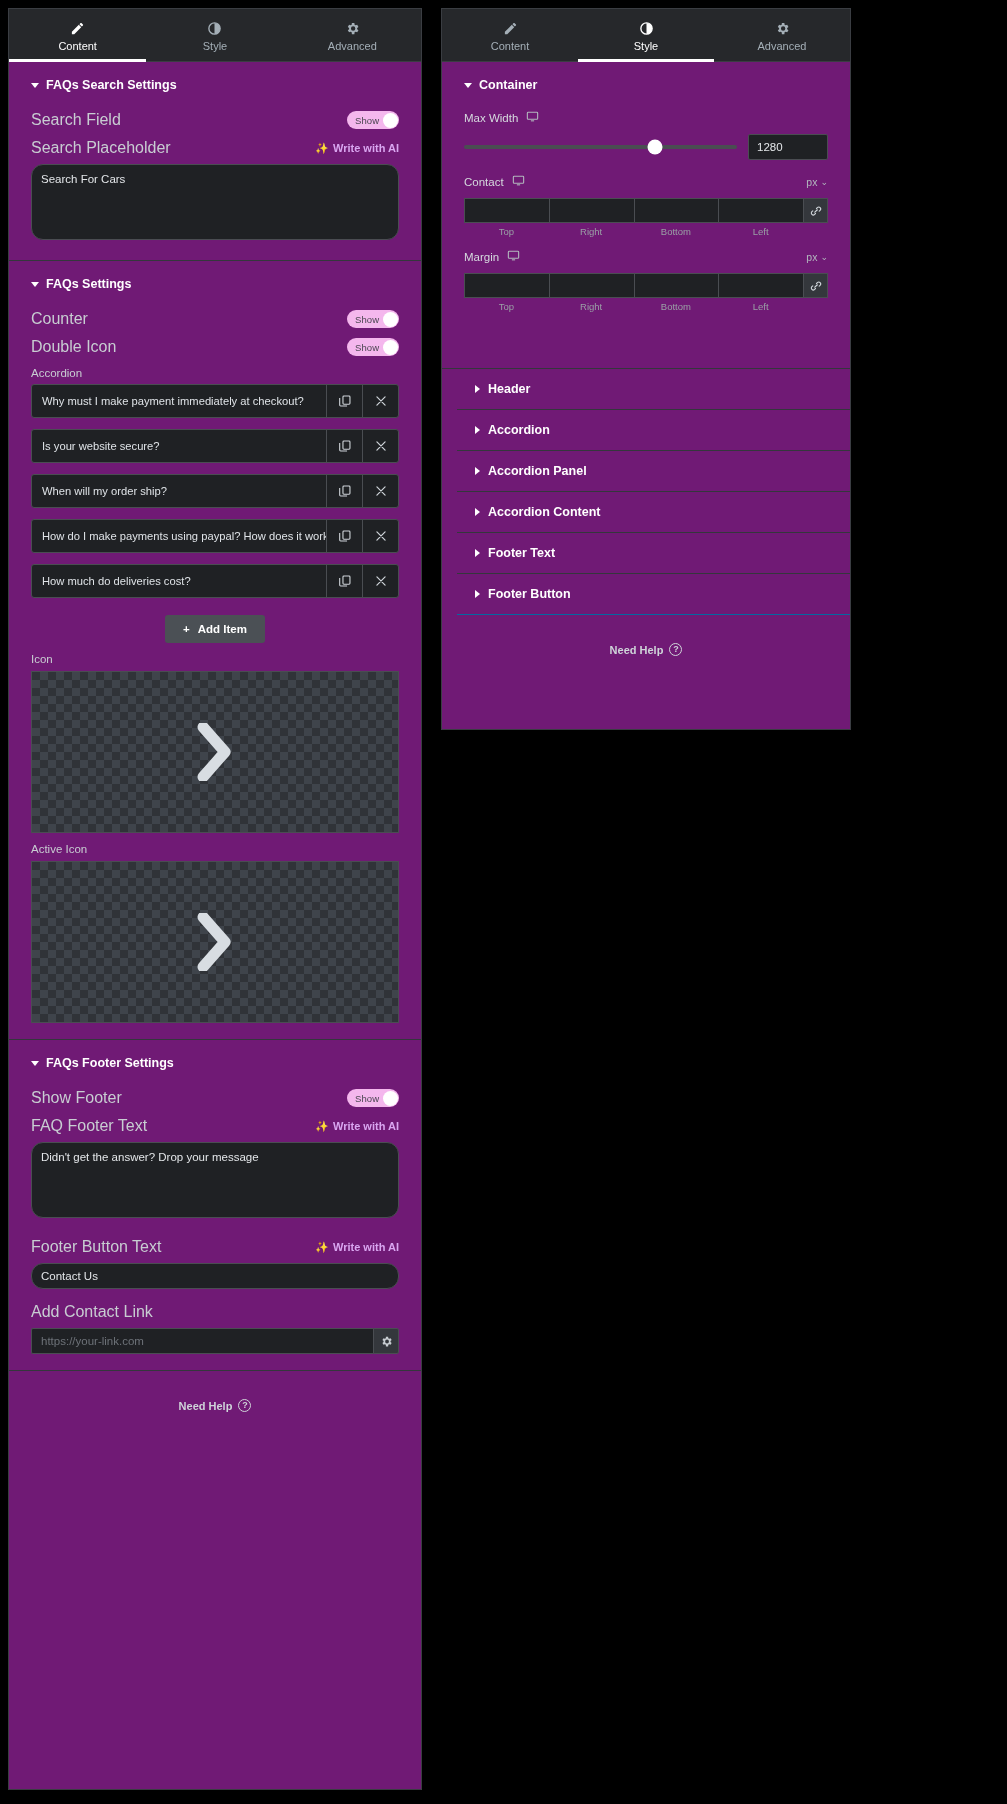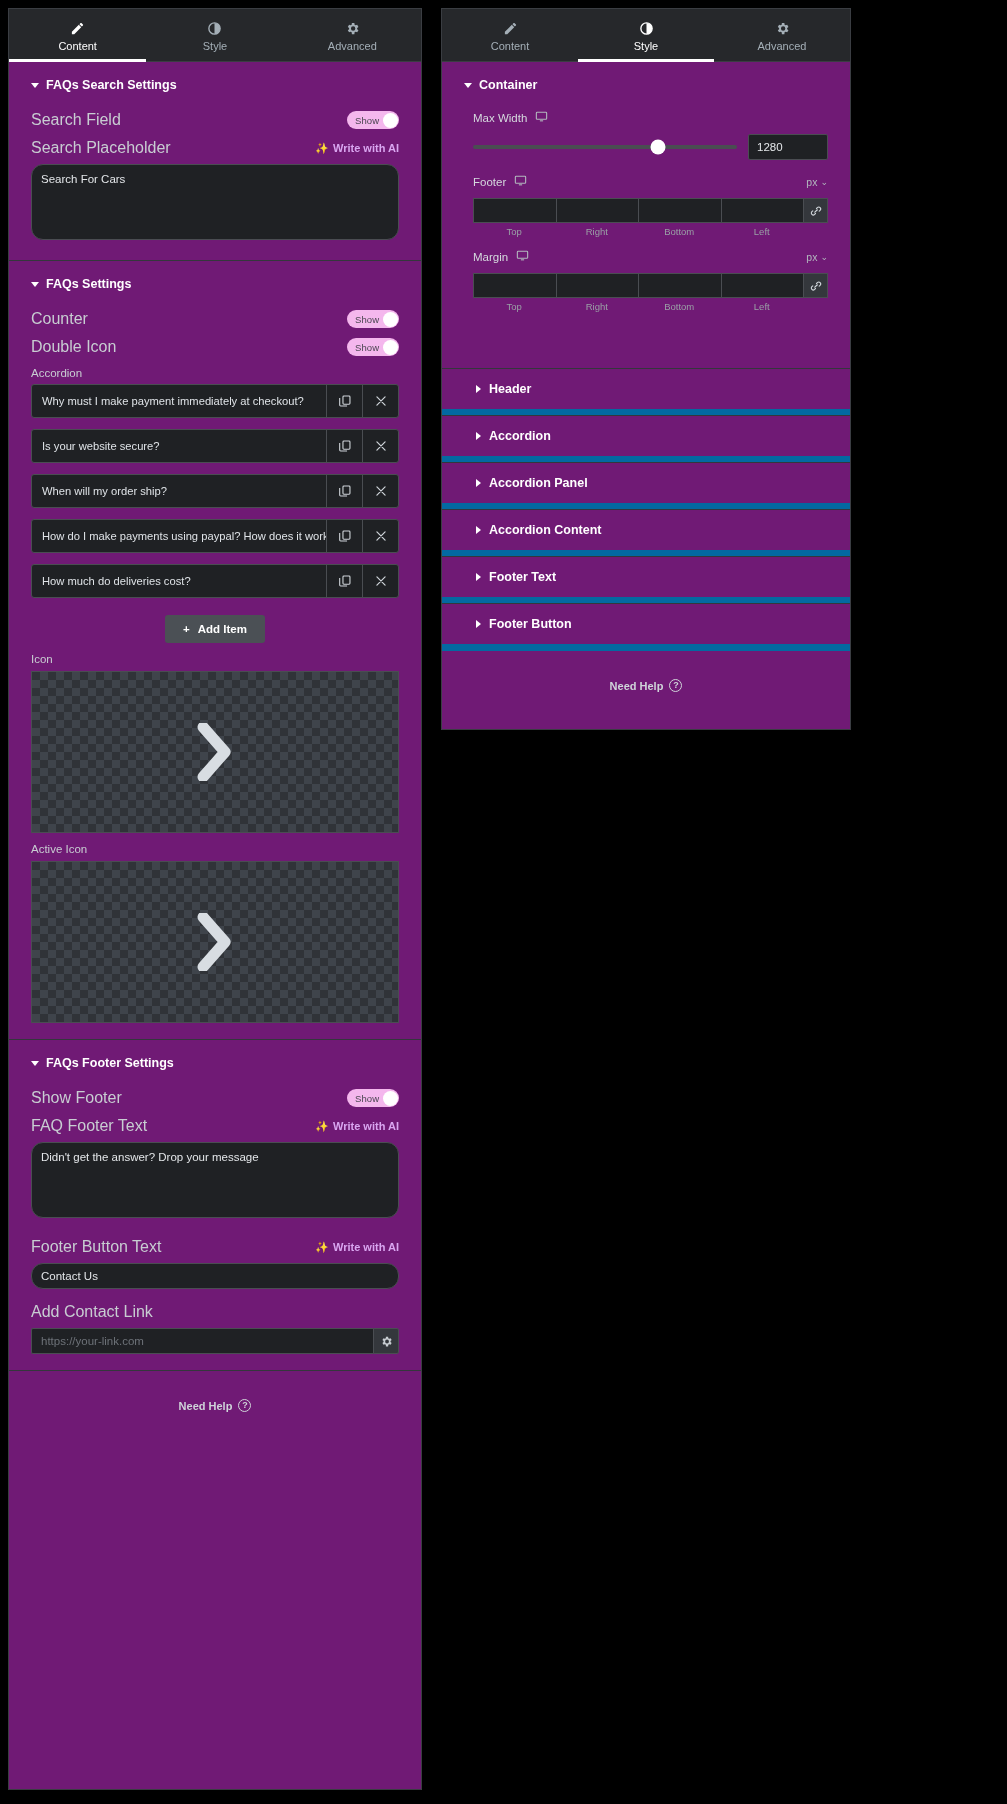--- a/index.html
+++ b/index.html
@@ -205,21 +205,21 @@
       linear-gradient(45deg, #3f444b 25%, transparent 25%, transparent 75%, #3f444b 75%, #3f444b),
       linear-gradient(45deg, #3f444b 25%, transparent 25%, transparent 75%, #3f444b 75%, #3f444b);
     background-size: 16px 16px;
     background-position: 0 0, 8px 8px;
   }
   .chev {
     font-size: 0;
   }
 
   
-  .ctrl { padding: 4px 22px 0 22px; margin-left: 9px; }
+  .ctrl { padding: 4px 22px 0 22px; }
   .ctrl-head {
     display: flex; align-items: center; gap: 8px;
     color: #d5d9de; font-size: 11.5px;
     margin-bottom: 9px;
   }
   .ctrl-head .spacer { flex: 1 1 auto; }
   .unit {
     display: flex; align-items: center; gap: 3px;
     color: #b2b8be; font-size: 10.5px;
     cursor: pointer;
@@ -278,28 +278,29 @@
   .dim-labels { display: flex; padding-right: 25px; }
   .dim-labels span {
     flex: 1 1 0;
     text-align: center;
     color: #9aa0a6;
     font-size: 9.5px;
   }
 
   .acc-row {
     display: flex; align-items: center; gap: 8px;
-    padding: 13px 34px;
-    border-bottom: 7px solid #0369a1;
+    padding: 13px 18px;
+    border-bottom: 1px solid #0369a1;
     border-top: 1px solid #34373c;
     margin-top: -1px;
     color: #ffffff;
     font-size: 12.5px;
     font-weight: bold;
     cursor: pointer;
+    margin-left: 15px;
   }
 
   .need-help {
     display: flex; align-items: center; justify-content: center;
     gap: 6px;
     color: #cfd4d9;
     font-size: 11px;
     font-weight: bold;
     padding: 28px 0;
     cursor: pointer;
@@ -609,21 +610,21 @@
         <div class="slider-row">
           <div class="track">
             <span class="thumb" id="mw-thumb" style="left: 70%;"></span>
           </div>
           <div class="num-box">1280</div>
         </div>
       </div>
 
       <div class="ctrl" style="padding-top:14px;">
         <div class="ctrl-head">
-          <span>Footer</span>
+          <span>Contact</span>
           <span class="monitor-ic">
             <svg width="13" height="13" viewBox="0 0 24 24" fill="none" stroke="#b2b8be" stroke-width="2">
                 <rect x="2.5" y="4" width="19" height="13" rx="1.5"></rect>
                 <path d="M9 20h6"></path>
               </svg>
           </span>
           <span class="spacer"></span>
           <span class="unit">
             <span>px</span>
             <span class="chv">⌄</span>

